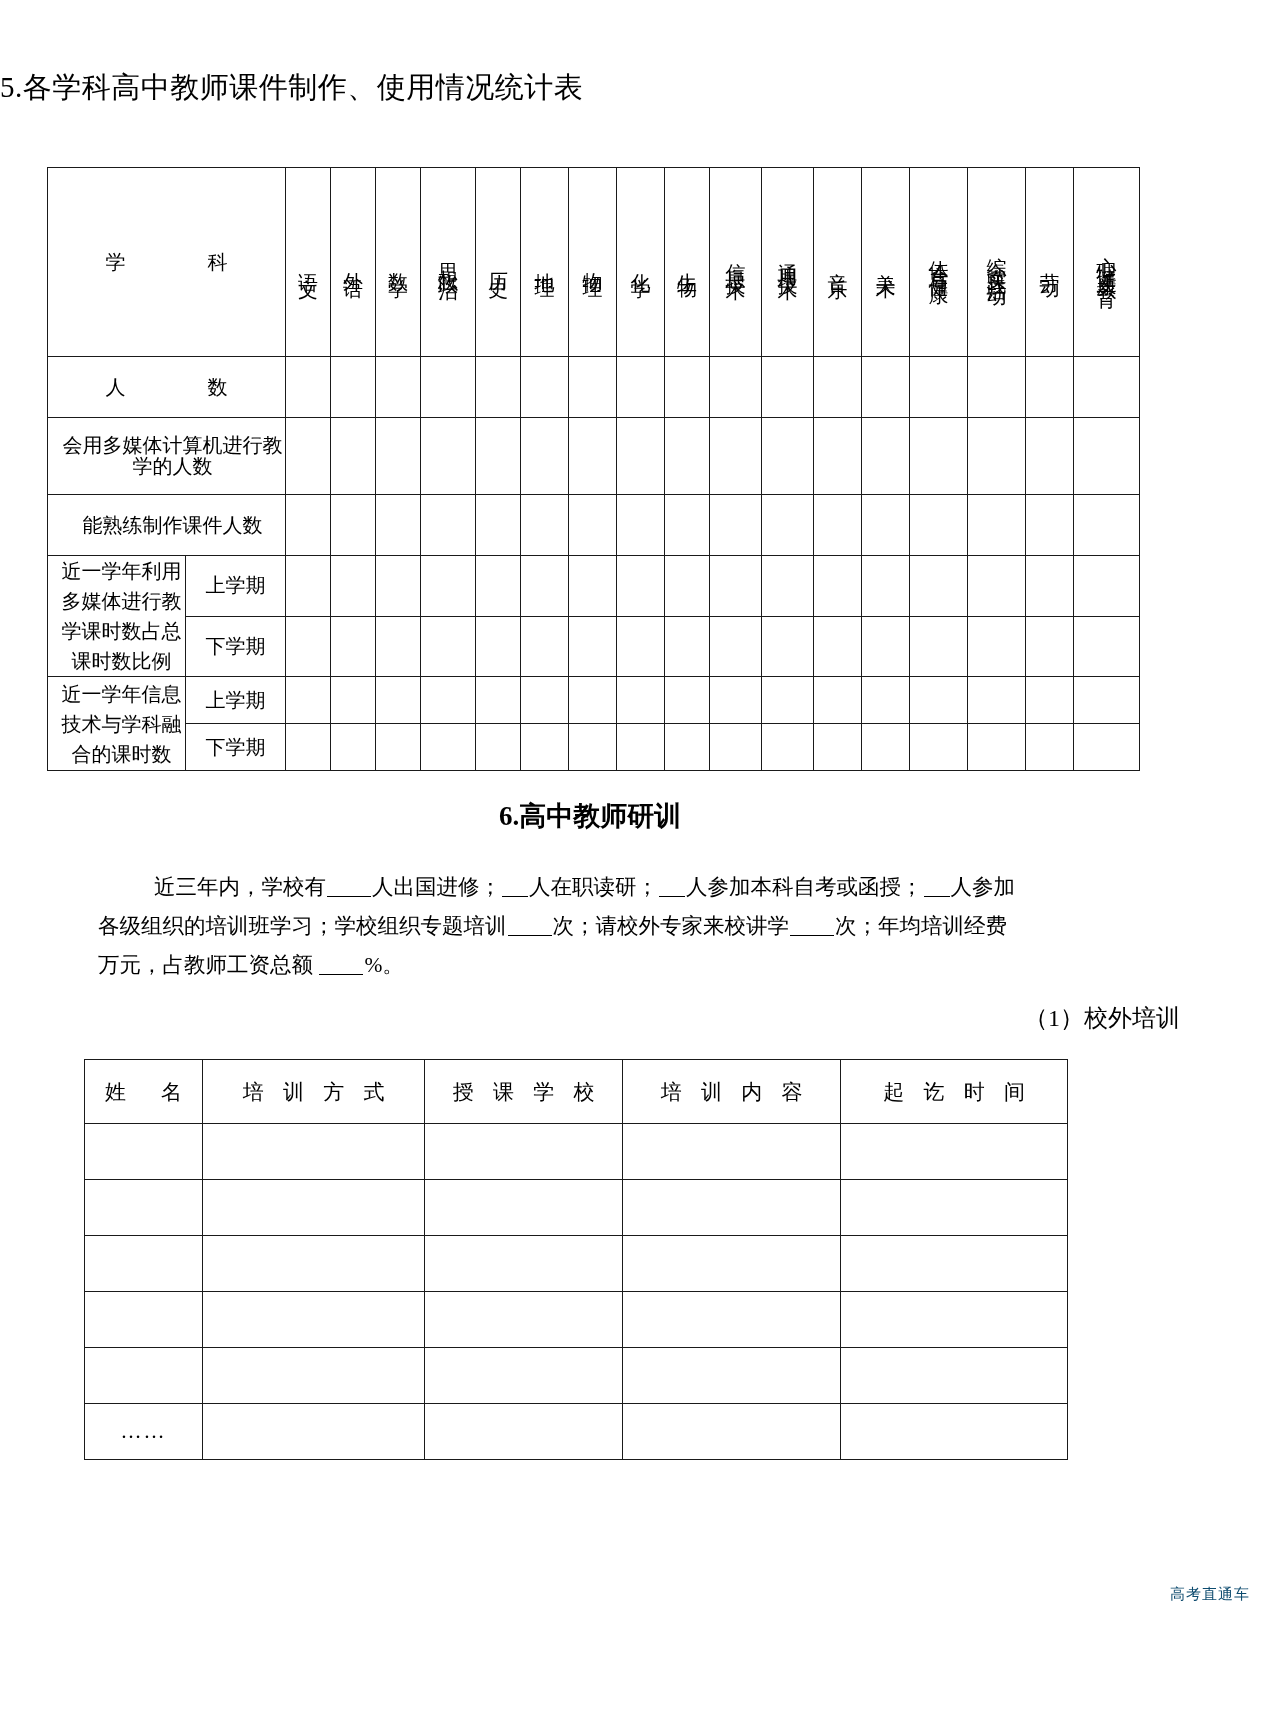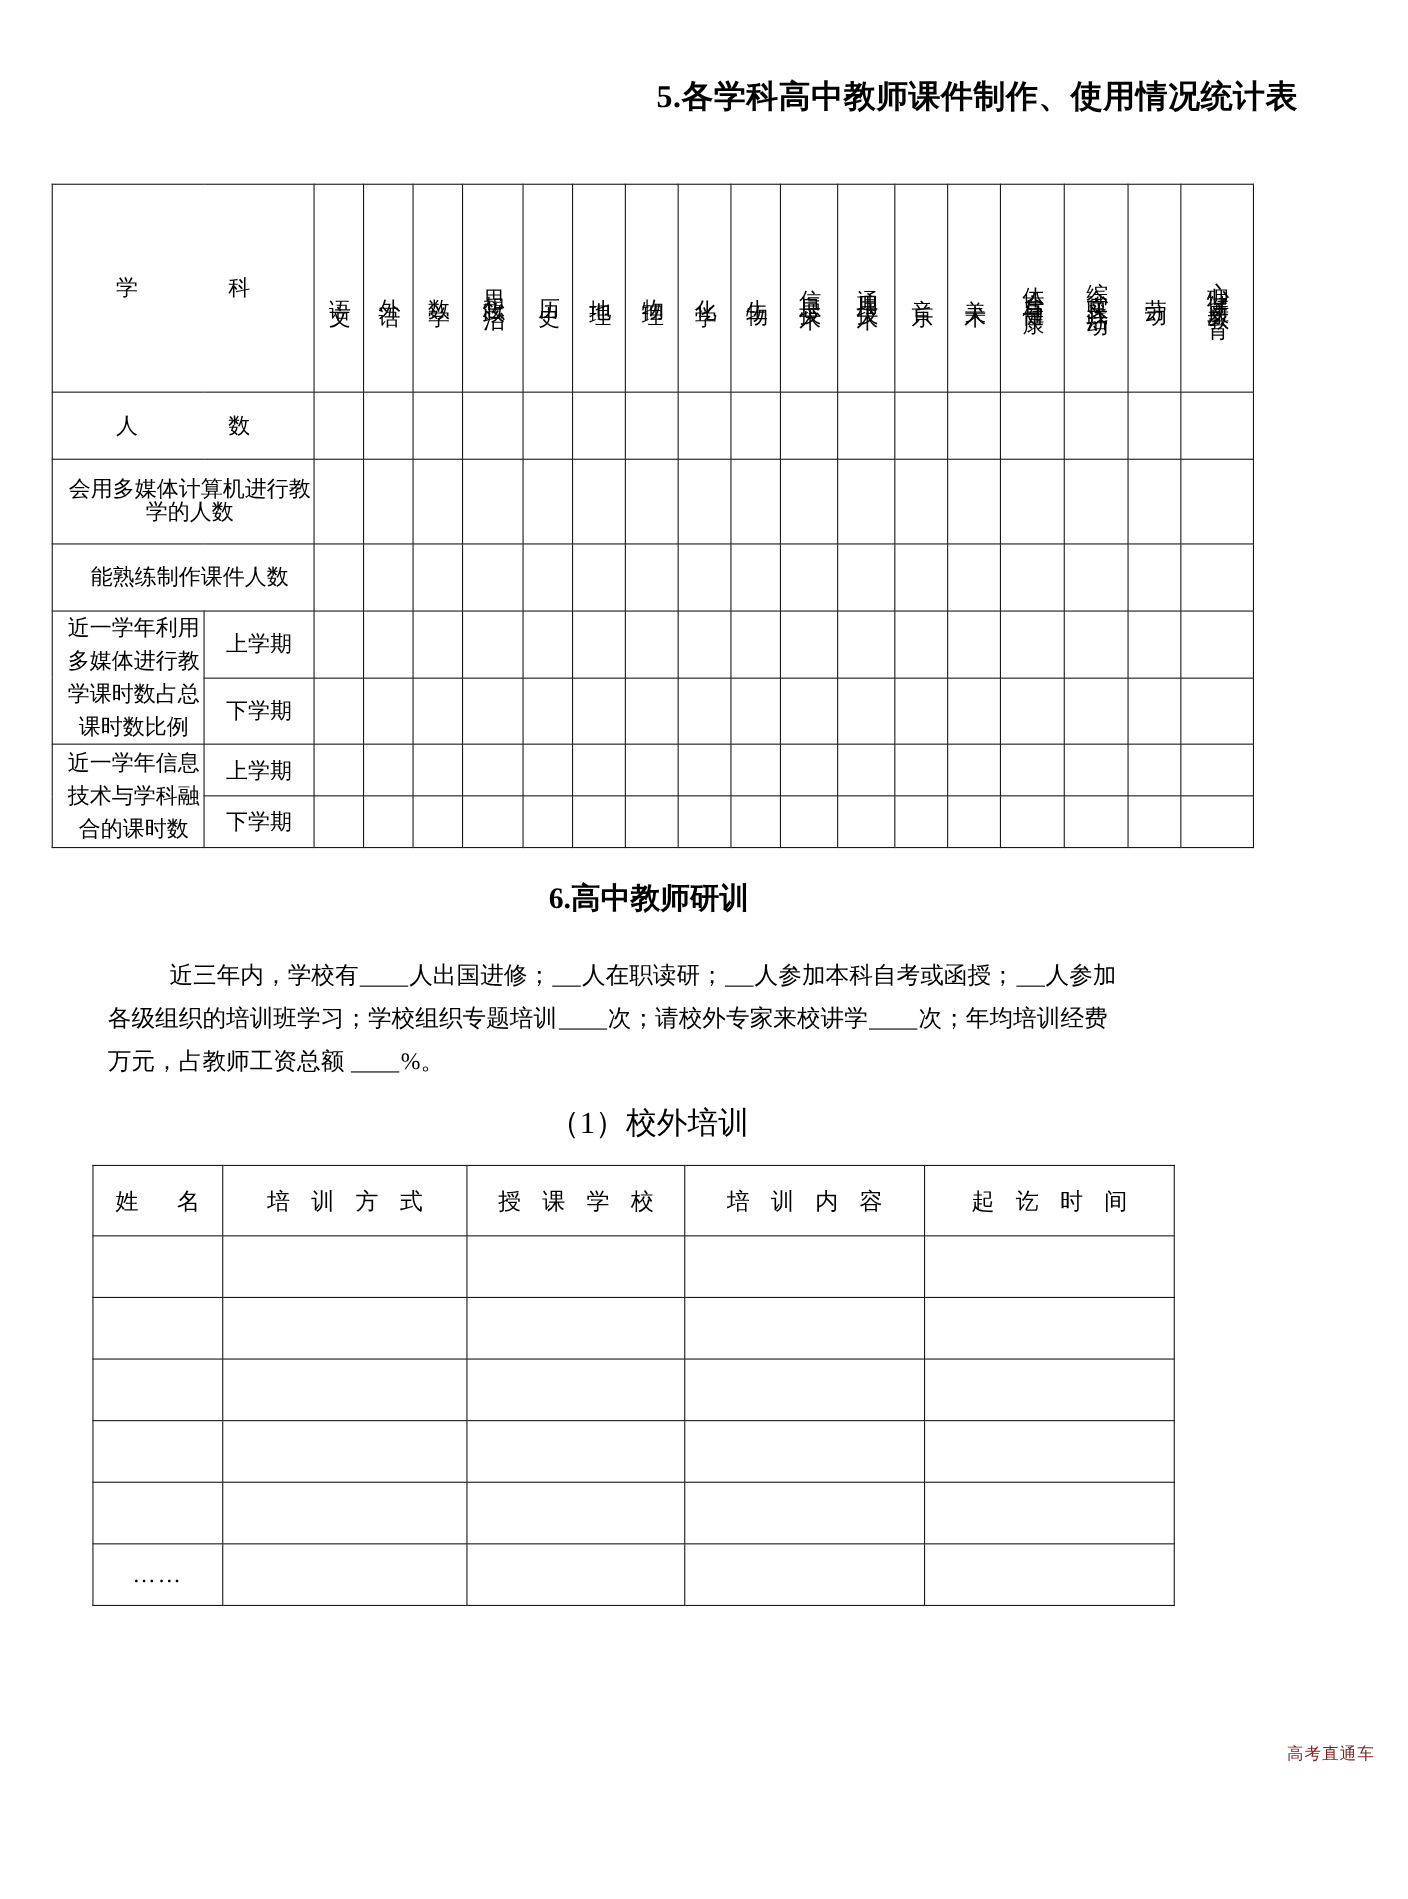--- a/index.html
+++ b/index.html
@@ -22,43 +22,43 @@
     height: 1726px;
     box-sizing: border-box;
   }
 
   
   .section-title-5 {
     position: absolute;
     top: 68px;
     left: 0;
     width: 1180px;
-    text-align: right;
+    text-align: left;
     font-size: 29px;
-    font-weight: bold;
+    font-weight: normal;
     letter-spacing: 0.5px;
     font-family: "Liberation Serif", "DejaVu Serif", serif;
   }
   .section-title-6 {
     position: absolute;
     top: 798px;
     left: 0;
     width: 1180px;
     text-align: center;
     font-size: 27px;
     font-weight: bold;
     font-family: "Liberation Serif", "DejaVu Serif", serif;
   }
   .subsection-title {
     position: absolute;
     top: 1002px;
     left: 0;
     width: 1180px;
-    text-align: center;
-    font-size: 28px;
+    text-align: right;
+    font-size: 24px;
     font-family: "Liberation Serif", "DejaVu Serif", serif;
   }
 
   
   .paragraph {
     position: absolute;
     top: 868px;
     left: 98px;
     width: 1046px;
     font-size: 21.5px;
@@ -182,21 +182,21 @@
     text-align: right;
     font-size: 26px;
     letter-spacing: 3px;
     font-family: "Liberation Serif", "DejaVu Serif", serif;
   }
   .watermark {
     position: absolute;
     top: 1585px;
     right: 30px;
     font-size: 15px;
-    color: #7f1d1d;
+    color: #0c4a6e;
     letter-spacing: 1px;
     font-family: "Liberation Sans", sans-serif;
   }
 </style>
 </head>
 <body>
 
 <div class="page">
 
   <div class="section-title-5">5.各学科高中教师课件制作、使用情况统计表</div>

